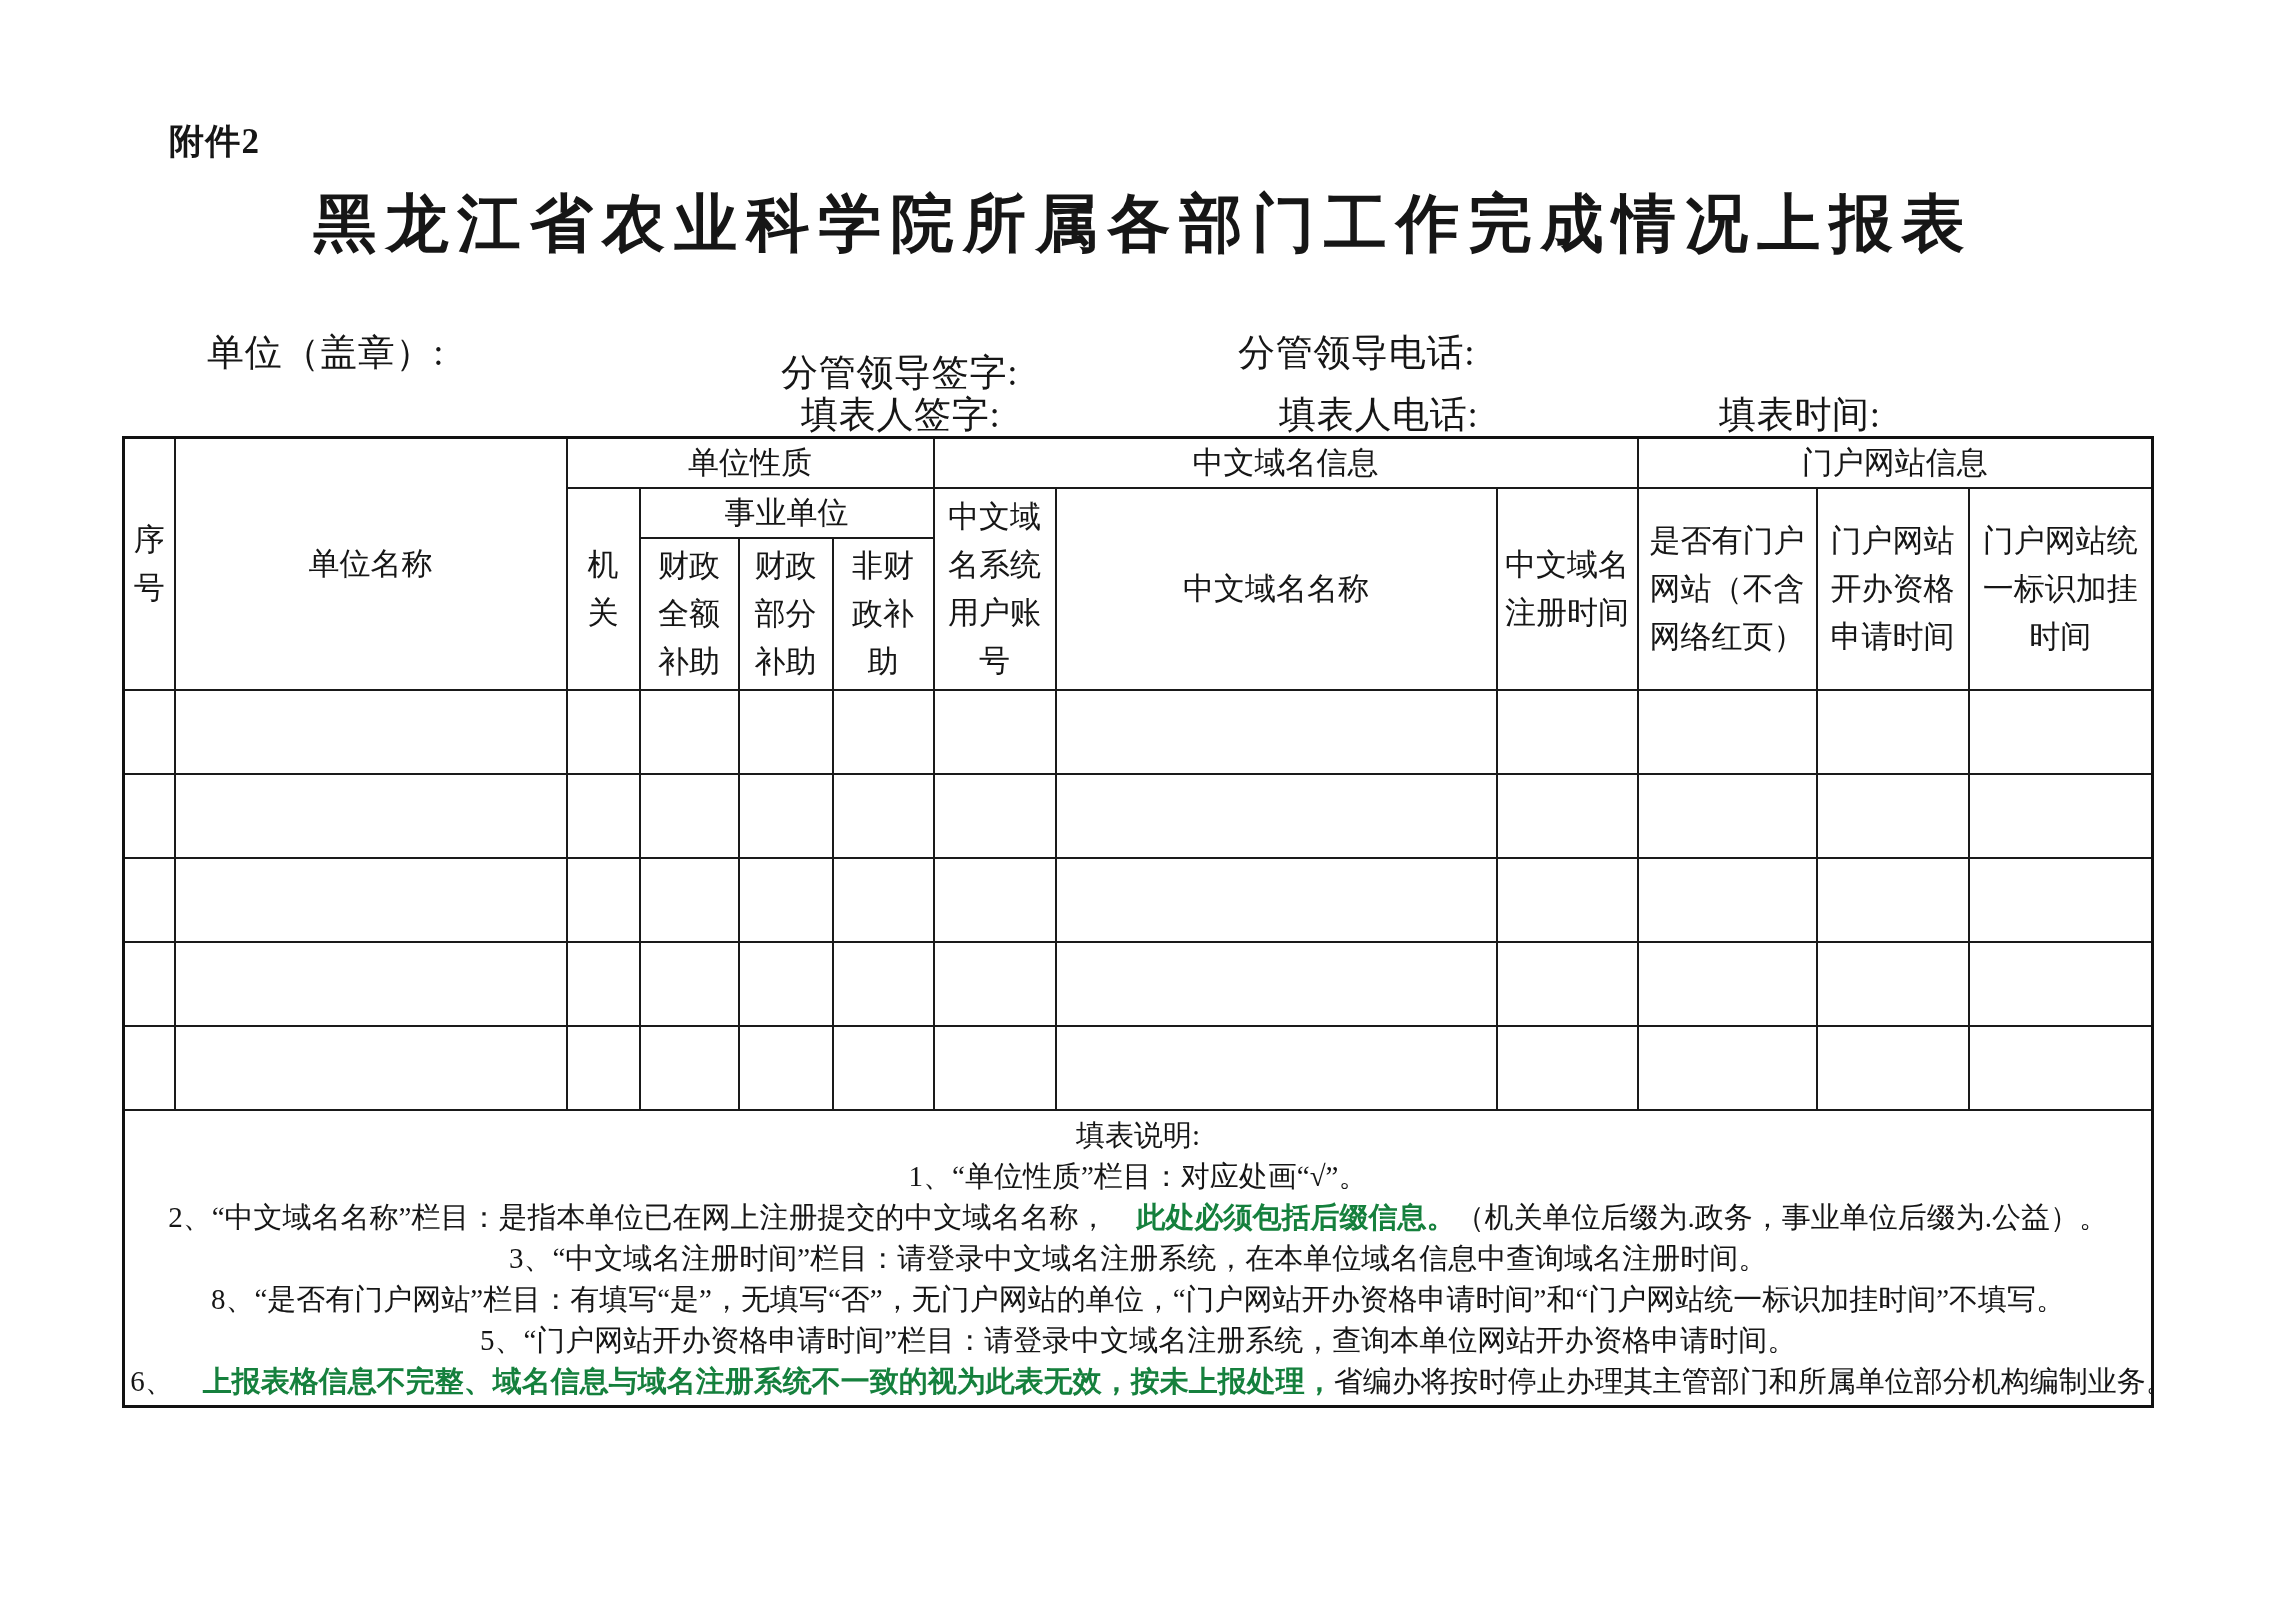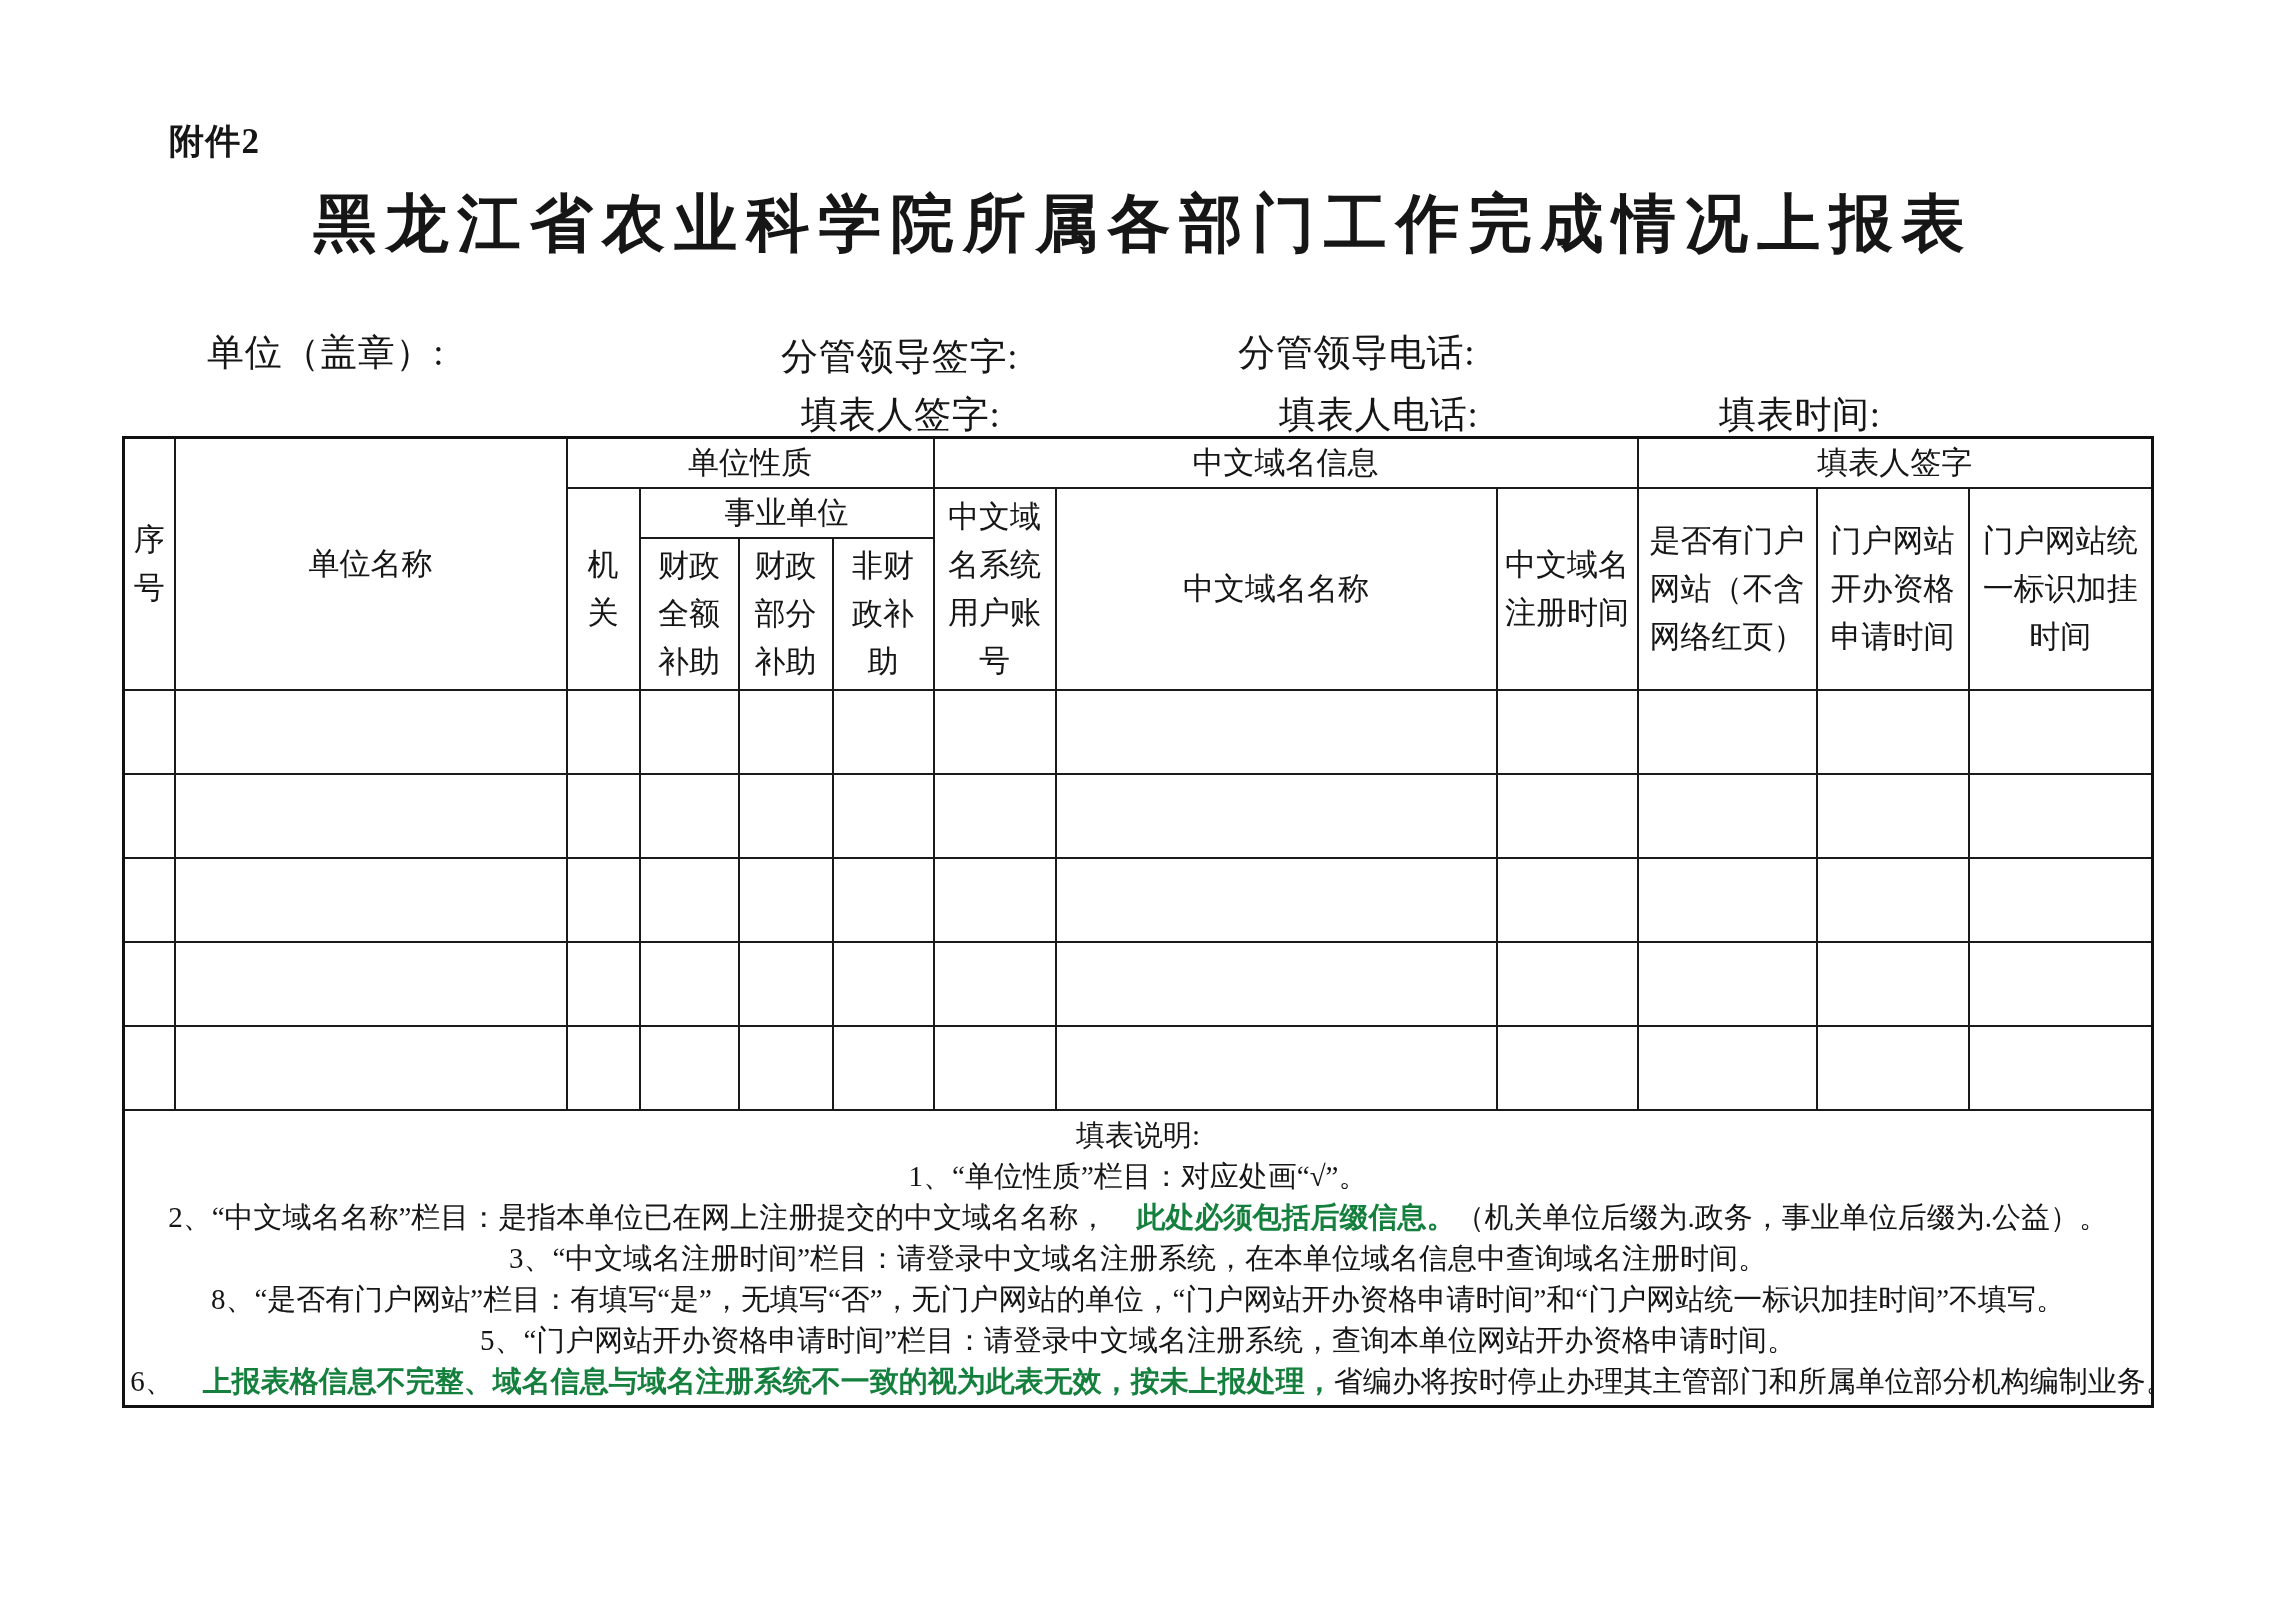--- a/index.html
+++ b/index.html
@@ -19,21 +19,21 @@
     position: absolute; left: 0; right: 8px; top: 181px;
     text-align: center;
     font-size: 63px; font-weight: bold; letter-spacing: 9.2px;
     white-space: nowrap;
   }
   .field-label {
     position: absolute;
     font-size: 37px; letter-spacing: 0.7px; white-space: nowrap;
   }
   .f-unit-seal    { left: 207px;  top: 328px; }
-  .f-leader-sign  { left: 781px; top: 332px; text-align: center; }
+  .f-leader-sign  { left: 781px; top: 348px; text-align: center; }
   .f-leader-phone { left: 1238px; top: 328px; }
   .f-filler-sign  { left: 801px; top: 390px; }
   .f-filler-phone { left: 1279px; top: 390px; }
   .f-fill-time    { left: 1719px; top: 390px; }
 
   table.report {
     position: absolute; left: 122px; top: 436px;
     width: 2028px;
     border-collapse: collapse; table-layout: fixed;
     font-size: 31px;
@@ -94,21 +94,21 @@
     <col style="width:179px">
       <col style="width:152px">
       <col style="width:184px">
   </colgroup>
   <thead>
     <tr class="h-group">
       <th rowspan="3">序号</th>
       <th rowspan="3">单位名称</th>
       <th colspan="4">单位性质</th>
       <th colspan="3">中文域名信息</th>
-      <th colspan="3">填表人签字</th>
+      <th colspan="3">门户网站信息</th>
     </tr>
     <tr class="h-mid">
       <th rowspan="2" class="pad-narrowcell">机关</th>
       <th colspan="3">事业单位</th>
       <th rowspan="2">中文域名系统用户账号</th>
       <th rowspan="2">中文域名名称</th>
       <th rowspan="2" class="pad-regtime">中文域名注册时间</th>
       <th rowspan="2">是否有门户网站（不含网络红页）</th>
       <th rowspan="2">门户网站开办资格申请时间</th>
       <th rowspan="2">门户网站统一标识加挂时间</th>

